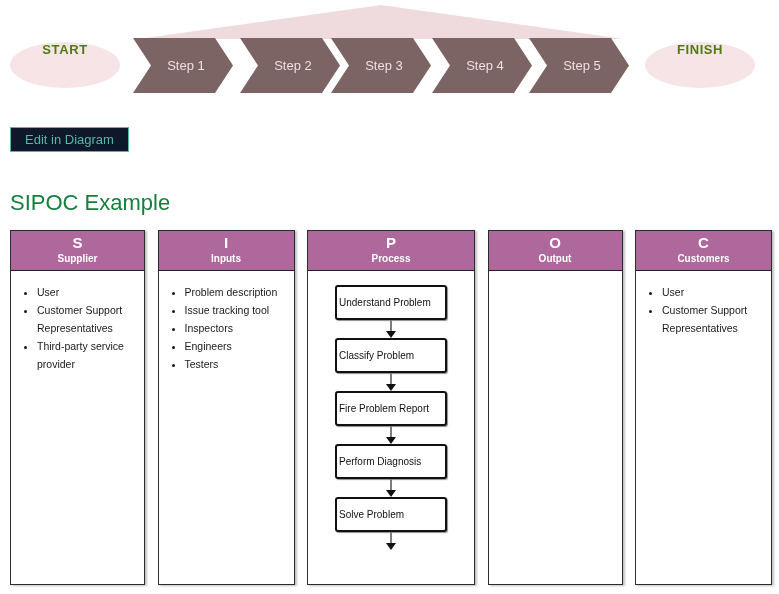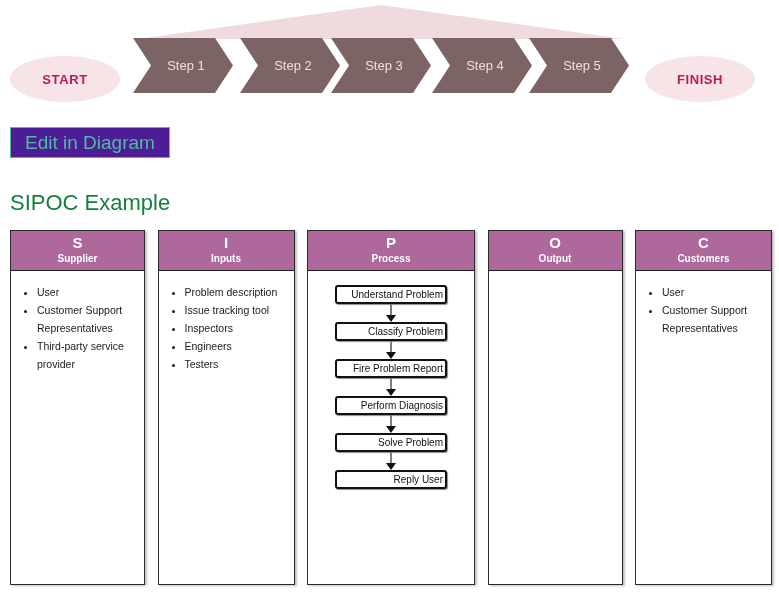--- a/index.html
+++ b/index.html
@@ -9,38 +9,38 @@
   }
 
   
   .flow-band{position:absolute;top:0;left:0;width:779px;height:105px;}
   .roof-triangle{
     position:absolute;left:138px;top:5px;width:486px;height:34px;
     background:#efdbde;
     clip-path:polygon(50% 0, 100% 100%, 0 100%);
   }
   .terminal-oval{
-    position:absolute;top:56px;width:110px;height:46px;border-radius:50%;
-    background:#f6e4e6;display:flex;align-items:center;justify-content:center;
-    font-weight:bold;font-size:13px;color:#be185d;letter-spacing:.6px;
+    position:absolute;top:42px;width:110px;height:46px;border-radius:50%;
+    background:#f6e4e6;display:flex;justify-content:center;
+    font-weight:bold;font-size:13px;color:#4d7c0f;letter-spacing:.6px;
   }
   .terminal-oval.start{left:10px;}
   .terminal-oval.finish{left:645px;}
   .chevron{
     position:absolute;top:38px;width:100px;height:55px;background:#7c6464;
     clip-path:polygon(0 0, 82px 0, 100px 50%, 82px 100%, 0 100%, 18px 50%);
     display:flex;align-items:center;justify-content:center;
     color:#f0dee0;font-size:13px;padding-left:6px;box-sizing:border-box;
   }
 
   
   .edit-btn{
-    position:absolute;left:10px;top:127px;height:31px;padding:0 14px;
-    background:#4c1d95;border:1px solid #52b9a5;color:#52b9a5;
-    font-size:19px;font-family:"Liberation Sans", sans-serif;cursor:pointer;border-radius:0;
+    position:absolute;left:10px;top:127px;height:25px;padding:0 14px;
+    background:#0f172a;border:1px solid #52b9a5;color:#52b9a5;
+    font-size:13px;font-family:"Liberation Sans", sans-serif;cursor:pointer;border-radius:0;
   }
 
   
   .page-title{
     position:absolute;left:10px;top:190px;margin:0;
     font-size:22px;font-weight:400;color:#15803d;
   }
 
   
   .sipoc-columns{
@@ -70,21 +70,21 @@
     font-size:10.5px;color:#1a1a1a;
   }
   .col-body li{line-height:1.72;margin:0;}
 
   
   .process-area{padding-top:14px;display:flex;flex-direction:column;align-items:center;}
   .process-box{
     box-sizing:border-box;width:112px;background:#ffffff;
     border:2px solid #111111;border-radius:3px;
     box-shadow:1px 1px 1px rgba(0,0,0,0.45);
-    font-size:10px;color:#111111;text-align:right;padding:2px 2px;
+    font-size:10px;color:#111111;text-align:left;padding:10px 2px;
   }
   .flow-arrow{height:18px;display:flex;flex-direction:column;align-items:center;}
   .arrow-line{width:2px;flex:1;background:#7d7d7d;}
   .arrow-head{
     width:0;height:0;
     border-left:5px solid transparent;border-right:5px solid transparent;
     border-top:7px solid #111111;
   }
 </style>
 </head>
@@ -181,21 +181,20 @@
           <div class="process-box">Perform Diagnosis</div>
           <div class="flow-arrow">
             <div class="arrow-line"></div>
             <div class="arrow-head"></div>
           </div>
           <div class="process-box">Solve Problem</div>
           <div class="flow-arrow">
             <div class="arrow-line"></div>
             <div class="arrow-head"></div>
           </div>
-          <div class="process-box">Reply User</div>
         </div>
       </div>
   </div>
 
   <div class="sipoc-column">
     <div class="col-header">
       <div class="col-letter">O</div>
       <div class="col-title">Output</div>
     </div>
   </div>

